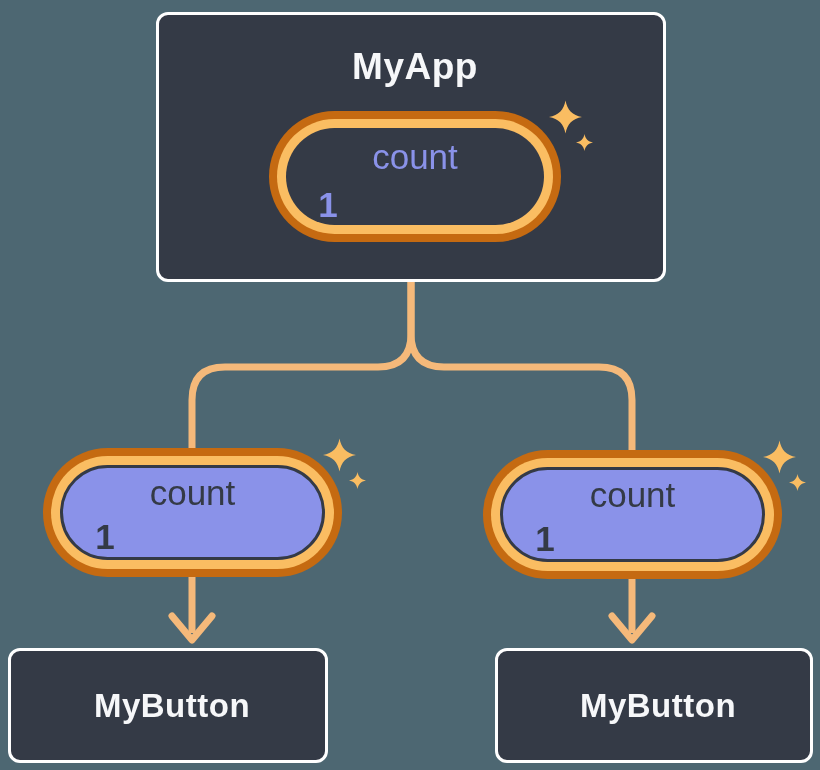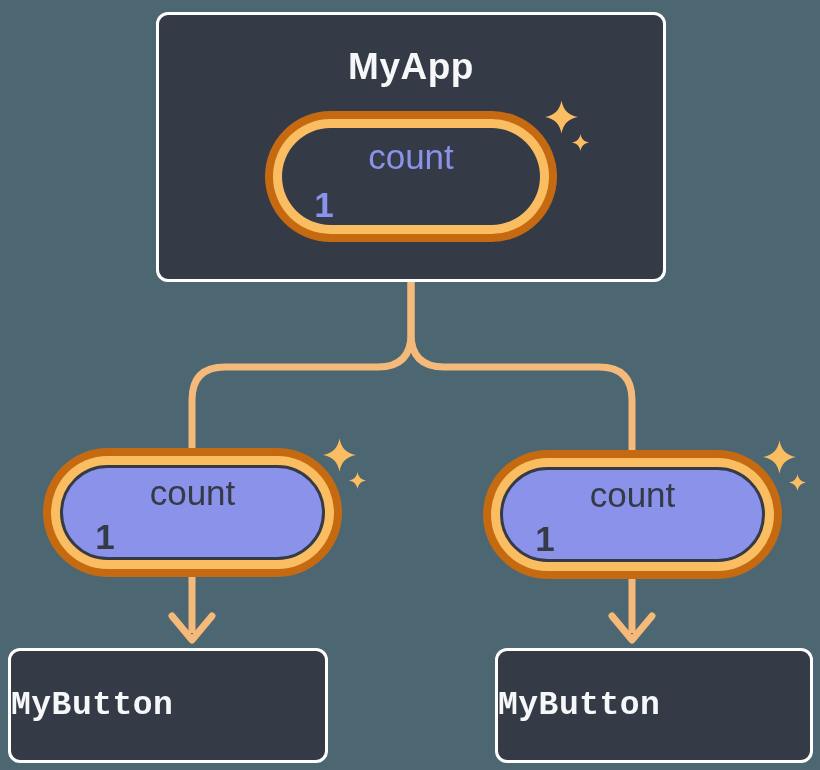--- a/index.html
+++ b/index.html
@@ -18,40 +18,41 @@
     z-index: 1;
     pointer-events: none;
   }
   .card {
     position: absolute;
     box-sizing: border-box;
     background: var(--card, #343A46);
     border: 3px solid var(--cardBorder, #FFFFFF);
     border-radius: 12px;
     z-index: 2;
+    padding-left: 8px;
   }
   .card-myapp {
     left: 156px; top: 12px;
     width: 510px; height: 270px;
     display: flex;
     flex-direction: column;
     align-items: center;
     padding-top: 30px;
   }
   .card-title {
     font-size: 37px;
     font-weight: 600;
     letter-spacing: 0.5px;
     line-height: 44px;
     color: var(--title, #F6F7F9);
   }
   .card-button {
     display: flex;
     align-items: center;
-    font-family: Liberation Mono, monospace;
+    justify-content: center;
   }
   .card-button-left  { left: 8px;   top: 648px; width: 320px; height: 115px; }
   .card-button-right { left: 495px; top: 648px; width: 318px; height: 115px; }
   .button-label {
     font-size: 33px;
     font-weight: 600;
     letter-spacing: 0.5px;
     color: var(--title, #F6F7F9);
   }
   

